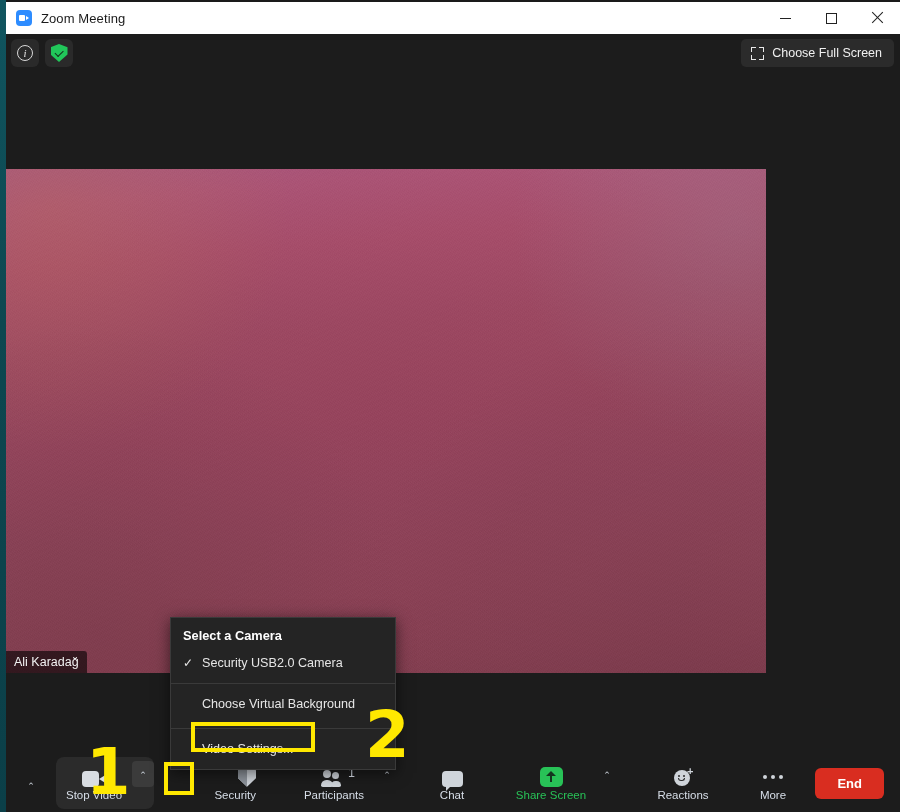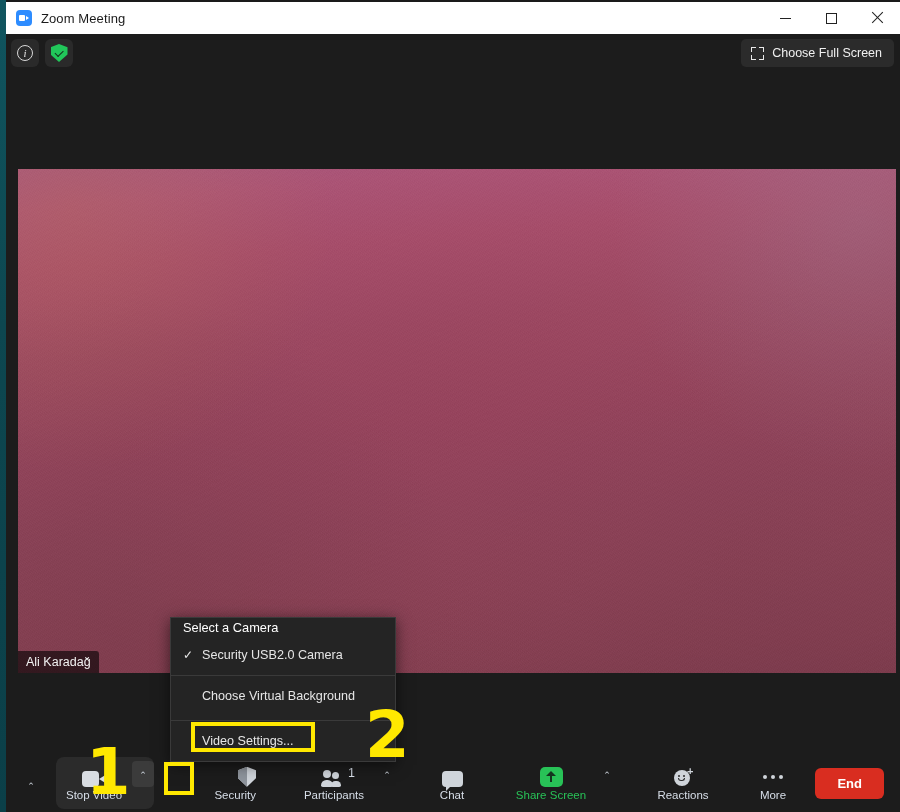--- a/index.html
+++ b/index.html
@@ -133,22 +133,22 @@
   .fs-ico i {
     position: absolute; width: 5px; height: 5px; border: 1.6px solid #eaeaea;
   }
   .fs-ico i:nth-child(1){ left:0; top:0; border-right:0; border-bottom:0; }
   .fs-ico i:nth-child(2){ right:0; top:0; border-left:0; border-bottom:0; }
   .fs-ico i:nth-child(3){ left:0; bottom:0; border-right:0; border-top:0; }
   .fs-ico i:nth-child(4){ right:0; bottom:0; border-left:0; border-top:0; }
 
   
   .video-tile {
-    position: absolute; left: 12px; top: 135px;
-    width: 878px; height: 504px;
+    position: absolute; left: 0; top: 135px;
+    width: 760px; height: 504px;
     background:
       radial-gradient(ellipse 70% 90% at 52% 48%, rgba(150,60,90,.30), rgba(0,0,0,0) 70%),
       linear-gradient(175deg,
         #a9577e 0%,
         #ad5577 7%,
         #a94f6c 18%,
         #9e4a63 33%,
         #96465d 50%,
         #8e4459 66%,
         #8a4255 80%,
@@ -341,22 +341,22 @@
   .cam-menu {
     position: absolute; left: 170px; top: 617px;
     width: 226px;
     background: #242424;
     border: 1px solid #3a3a3a;
     color: #eaeaea;
     z-index: 40;
     box-shadow: 0 3px 14px rgba(0,0,0,.55);
   }
   .menu-header {
-    padding: 2px 12px 6px 12px;
-    font-size: 12.8px; font-weight: normal; color: #fff;
+    padding: 10px 12px 6px 12px;
+    font-size: 12.8px; font-weight: bold; color: #fff;
   }
   .menu-item {
     padding: 7px 12px 9px 12px;
     font-size: 12.6px; color: #e6e6e6;
     display: flex; align-items: center; gap: 7px;
     cursor: pointer; white-space: nowrap;
   }
   .menu-check { width: 12px; color: #e6e6e6; font-size: 12px; }
   .menu-sep { height: 1px; background: #3a3a3a; margin: 4px 0 0 0; }
   .menu-item.indent { padding-left: 31px; }

